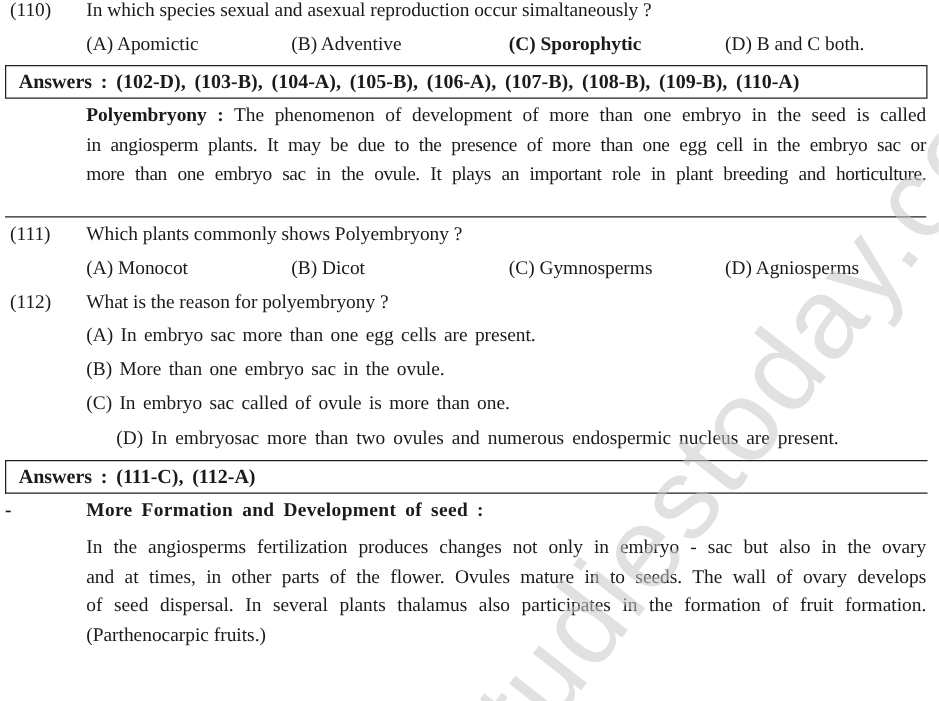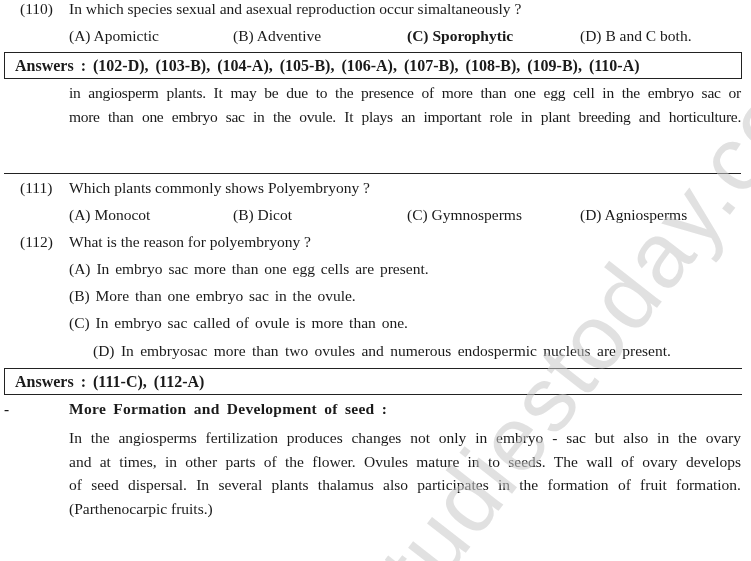--- a/index.html
+++ b/index.html
@@ -2,21 +2,21 @@
 <html><head>
 <meta charset="utf-8">
 <style>
   html, body { margin: 0; padding: 0; background: #ffffff; }
   body {
     width: 751px; height: 561px; overflow: hidden; position: relative;
     font-family: "Liberation Serif", "DejaVu Serif", serif;
     color: #1a1a1a; font-size: 15.5px;
   }
   .abs { position: absolute; white-space: nowrap; }
-  .qnum { left: 20px; }
+  .qnum { left: 8px; }
   .qtext { left: 69px; }
   .opt { position: absolute; white-space: nowrap; }
   .answers-box {
     position: absolute; left: 4px; border: 1.4px solid #222;
     font-weight: bold; font-size: 16px; padding-left: 10px;
     box-sizing: border-box; line-height: 26px; white-space: nowrap;
   }
   .rule { position: absolute; left: 4px; width: 737px; height: 0; border-top: 1.6px solid #222; }
   .para {
     position: absolute; left: 69px; width: 672px; text-align: justify;
@@ -41,20 +41,21 @@
 <div class="opt" style="left:69px; top:27px;">(A) Apomictic</div>
 <div class="opt" style="left:233px; top:27px;">(B) Adventive</div>
 <div class="opt" style="left:407px; top:27px;font-weight:bold;">(C) Sporophytic</div>
 <div class="opt" style="left:580px; top:27px;">(D) B and C both.</div>
 
 <div class="answers-box" style="top:52px; width:738px; height:27px;">
   <span style="word-spacing:3px;">Answers : (102-D), (103-B), (104-A), (105-B), (106-A), (107-B), (108-B), (109-B), (110-A)</span>
 </div>
 
 <div class="para" style="top:81px;">
+  <span class="ln"><span class="bold">Polyembryony :</span><span> The phenomenon of development of more than one embryo in the seed is called</span></span>
   <span class="ln" style="letter-spacing:-0.2px;">in angiosperm plants. It may be due to the presence of more than one egg cell in the embryo sac or</span>
   <span class="ln" style="letter-spacing:-0.3px;">more than one embryo sac in the ovule. It plays an important role in plant breeding and horticulture.</span>
 </div>
 <div class="rule" style="top:173px;"></div>
 
 <div class="abs qnum" style="top:179px;">(111)</div>
 <div class="abs qtext" style="top:179px;">Which plants commonly shows Polyembryony ?</div>
 <div class="opt" style="left:69px; top:206px;">(A) Monocot</div>
 <div class="opt" style="left:233px; top:206px;">(B) Dicot</div>
 <div class="opt" style="left:407px; top:206px;">(C) Gymnosperms</div>

